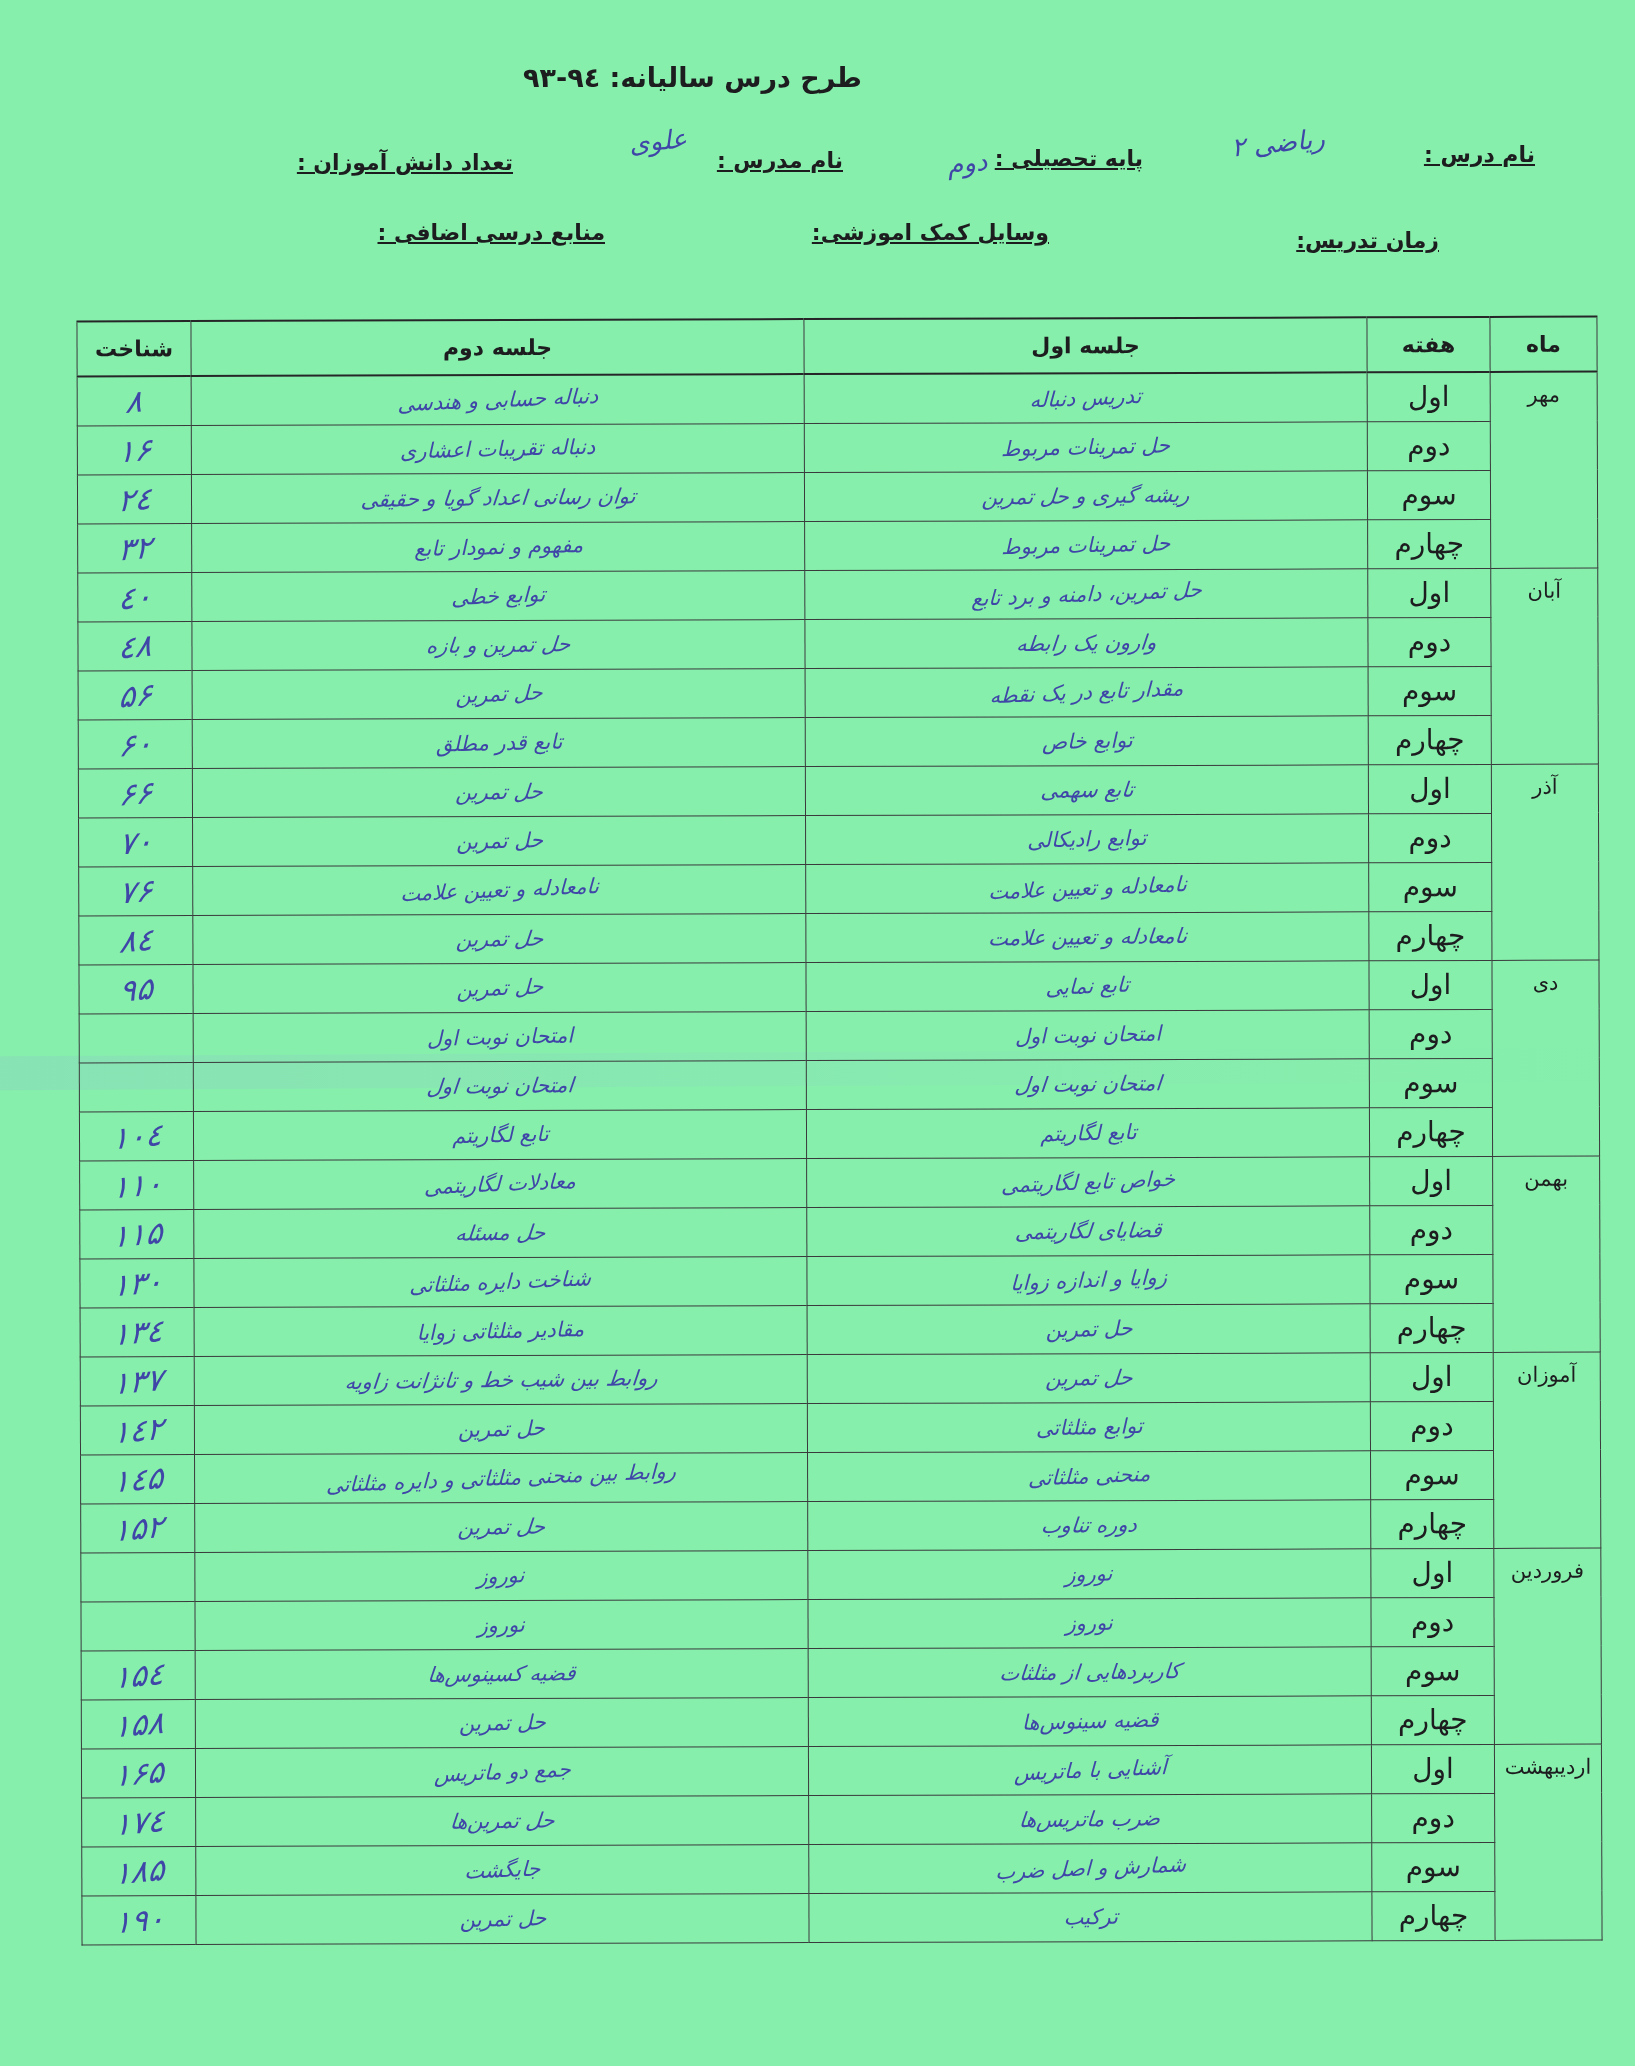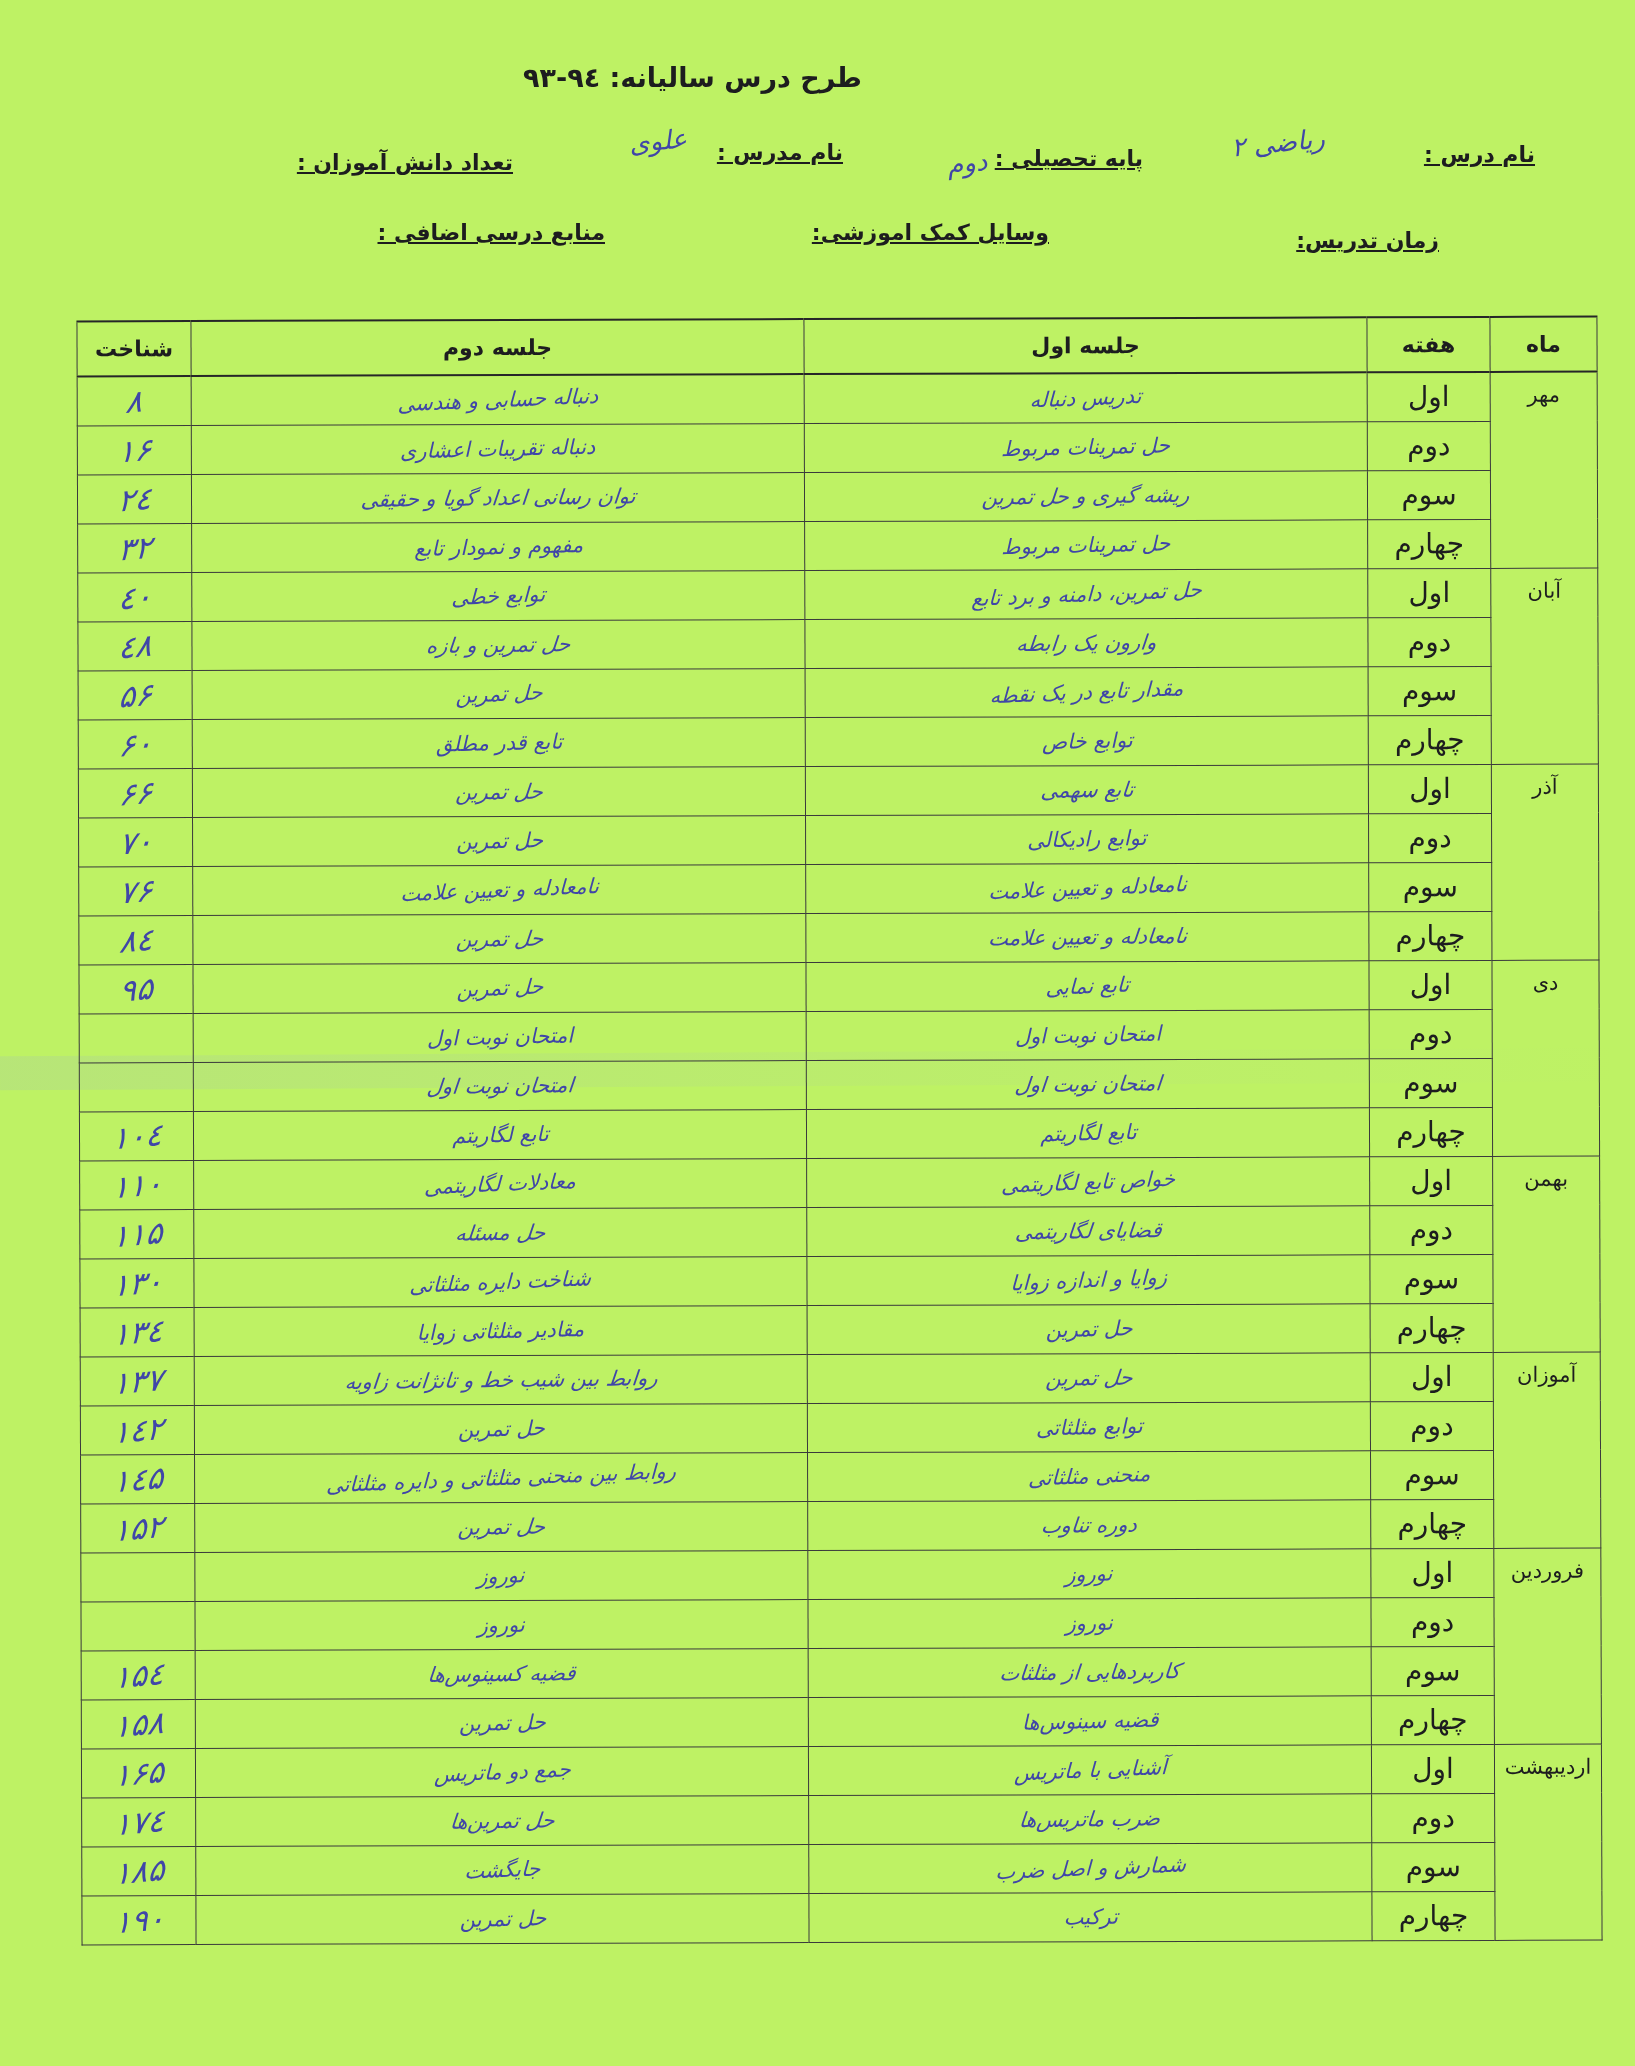--- a/index.html
+++ b/index.html
@@ -4,21 +4,21 @@
 <style>
   html,body{margin:0;padding:0;}
   body{
     background:#e8e8ea;
     font-family:"DejaVu Sans", sans-serif;
   }
   .page{
     position:relative;
     width:1635px;height:2066px;
     margin:0 auto;
-    background:#bef264;
+    background:#86efac;
     overflow:hidden;
     direction:rtl;
     color:#1d1d1f;
   }
   
   .smudge{
     position:absolute;top:1052px;left:0;width:100%;height:34px;
     background:linear-gradient(90deg, rgba(148,164,224,.16), rgba(148,164,224,.04) 70%, rgba(148,164,224,0));
     transform:rotate(-.3deg);
     pointer-events:none;
@@ -102,21 +102,21 @@
   <div class="smudge"></div>
 
   <div class="title">طرح درس ساليانه: ٩٤-٩٣</div>
 
   <div class="field" style="top:142px;right:100px;">نام درس :</div>
   <div class="hw-val" style="top:128px;right:310px;">ریاضی ۲</div>
 
   <div class="field" style="top:146px;right:492px;">پایه تحصیلی :</div>
   <div class="hw-val" style="top:148px;right:648px;">دوم</div>
 
-  <div class="field" style="top:140px;right:792px;">نام مدرس :</div>
+  <div class="field" style="top:148px;right:792px;">نام مدرس :</div>
   <div class="hw-val" style="top:126px;right:948px;">علوی</div>
 
   <div class="field" style="top:150px;right:1122px;">تعداد دانش آموزان :</div>
 
   <div class="field" style="top:228px;right:196px;">زمان تدریس:</div>
   <div class="field" style="top:220px;right:586px;">وسایل کمک اموزشی:</div>
   <div class="field" style="top:220px;right:1030px;">منابع درسی اضافی :</div>
 
   <table class="lesson-table">
     <colgroup>

